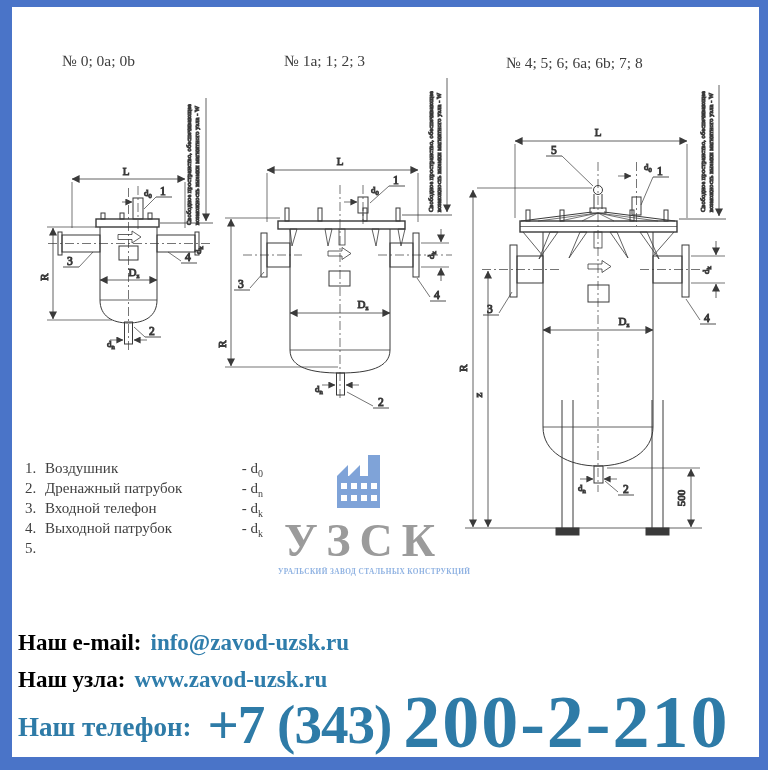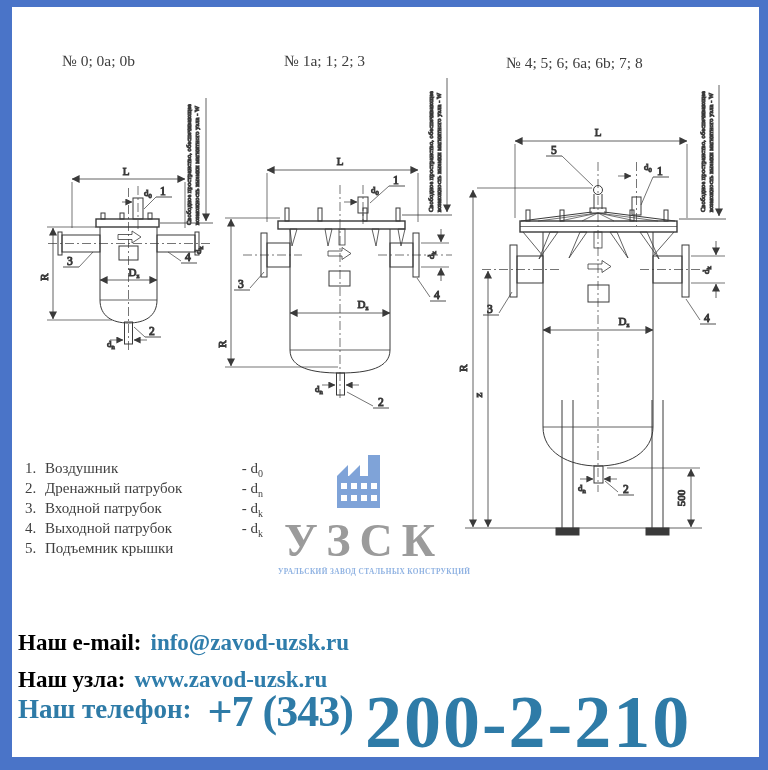--- a/index.html
+++ b/index.html
@@ -28,23 +28,23 @@
   
   .logo{position:absolute;left:278px;top:450px;width:162px;text-align:center;}
   .logo .acr{font-size:46px;font-weight:bold;color:#9b9b9b;letter-spacing:9px;line-height:1;margin-top:2px;margin-left:6px;}
   .logo .sub{font-size:7.3px;font-weight:bold;color:#8fb2e2;letter-spacing:0.4px;margin-top:3px;white-space:nowrap;}
   
   .contact{position:absolute;left:18px;white-space:nowrap;}
   .c-email{top:630px;font-size:23px;font-weight:bold;}
   .c-site{top:667px;font-size:23px;font-weight:bold;}
   .c-label{color:#000000;text-align:right;}
   .c-value{color:#2f7dab;margin-left:9px;}
-  .c-phone{top:694px;display:flex;width:740px;color:#2e7ba7;}
+  .c-phone{top:694px;display:flex;align-items:flex-end;width:740px;color:#2e7ba7;}
   .p-label{font-size:27px;font-weight:bold;margin-bottom:7px;}
-  .p-code{font-size:44px;font-weight:bold;margin-left:16px;margin-bottom:3px;line-height:0.8;letter-spacing:-1px;}
+  .p-code{font-size:55px;font-weight:bold;margin-left:16px;margin-bottom:3px;line-height:0.8;letter-spacing:-1px;}
   .p-number{font-size:74px;font-weight:bold;margin-left:12px;line-height:0.76;letter-spacing:2px;}
 </style>
 </head>
 <body>
 
 <div class="page">
   <div class="frame"></div>
 
   <div class="title" id="t1">№ 0; 0a; 0b</div>
   <div class="title" id="t2">№ 1a; 1; 2; 3</div>
@@ -320,31 +320,30 @@
       <span class="name">Воздушник</span>
       <span class="sym"><span>- </span><span>d</span><sub>0</sub></span>
     </div>
     <div class="row">
       <span class="num">2.</span>
       <span class="name">Дренажный патрубок</span>
       <span class="sym"><span>- </span><span>d</span><sub>n</sub></span>
     </div>
     <div class="row">
       <span class="num">3.</span>
-      <span class="name">Входной патрубок</span>
+      <span class="name">Входной телефон</span>
       <span class="sym"><span>- </span><span>d</span><sub>k</sub></span>
     </div>
     <div class="row">
       <span class="num">4.</span>
       <span class="name">Выходной патрубок</span>
       <span class="sym"><span>- </span><span>d</span><sub>k</sub></span>
     </div>
     <div class="row">
       <span class="num">5.</span>
-      <span class="name">Подъемник крышки</span>
       <span class="sym"><span></span><span></span><sub></sub></span>
     </div>
   </div>
 
   <div class="logo">
     <svg width="58" height="62" viewBox="0 0 58 62">
       <rect x="38" y="5" width="12" height="53" fill="#7fa3d8"></rect>
       <rect x="7" y="26" width="35" height="32" fill="#7fa3d8"></rect>
       <polygon points="7,26 18,15 18,26" fill="#7fa3d8"></polygon>
       <polygon points="19,26 30,15 30,26" fill="#7fa3d8"></polygon>

